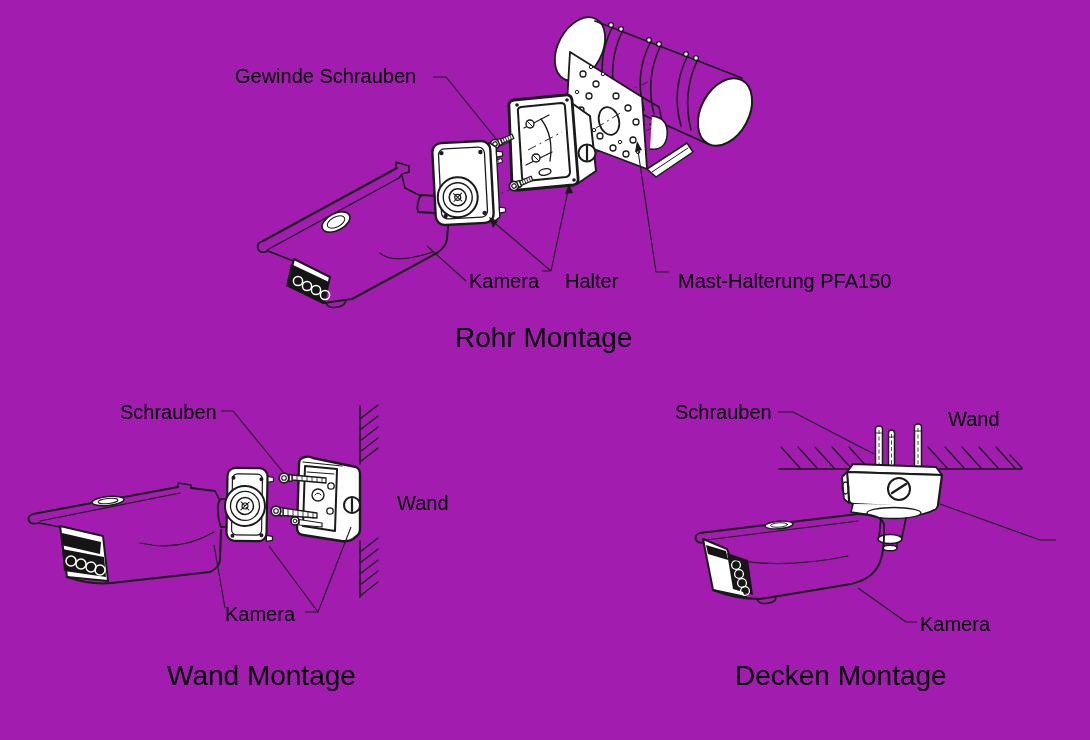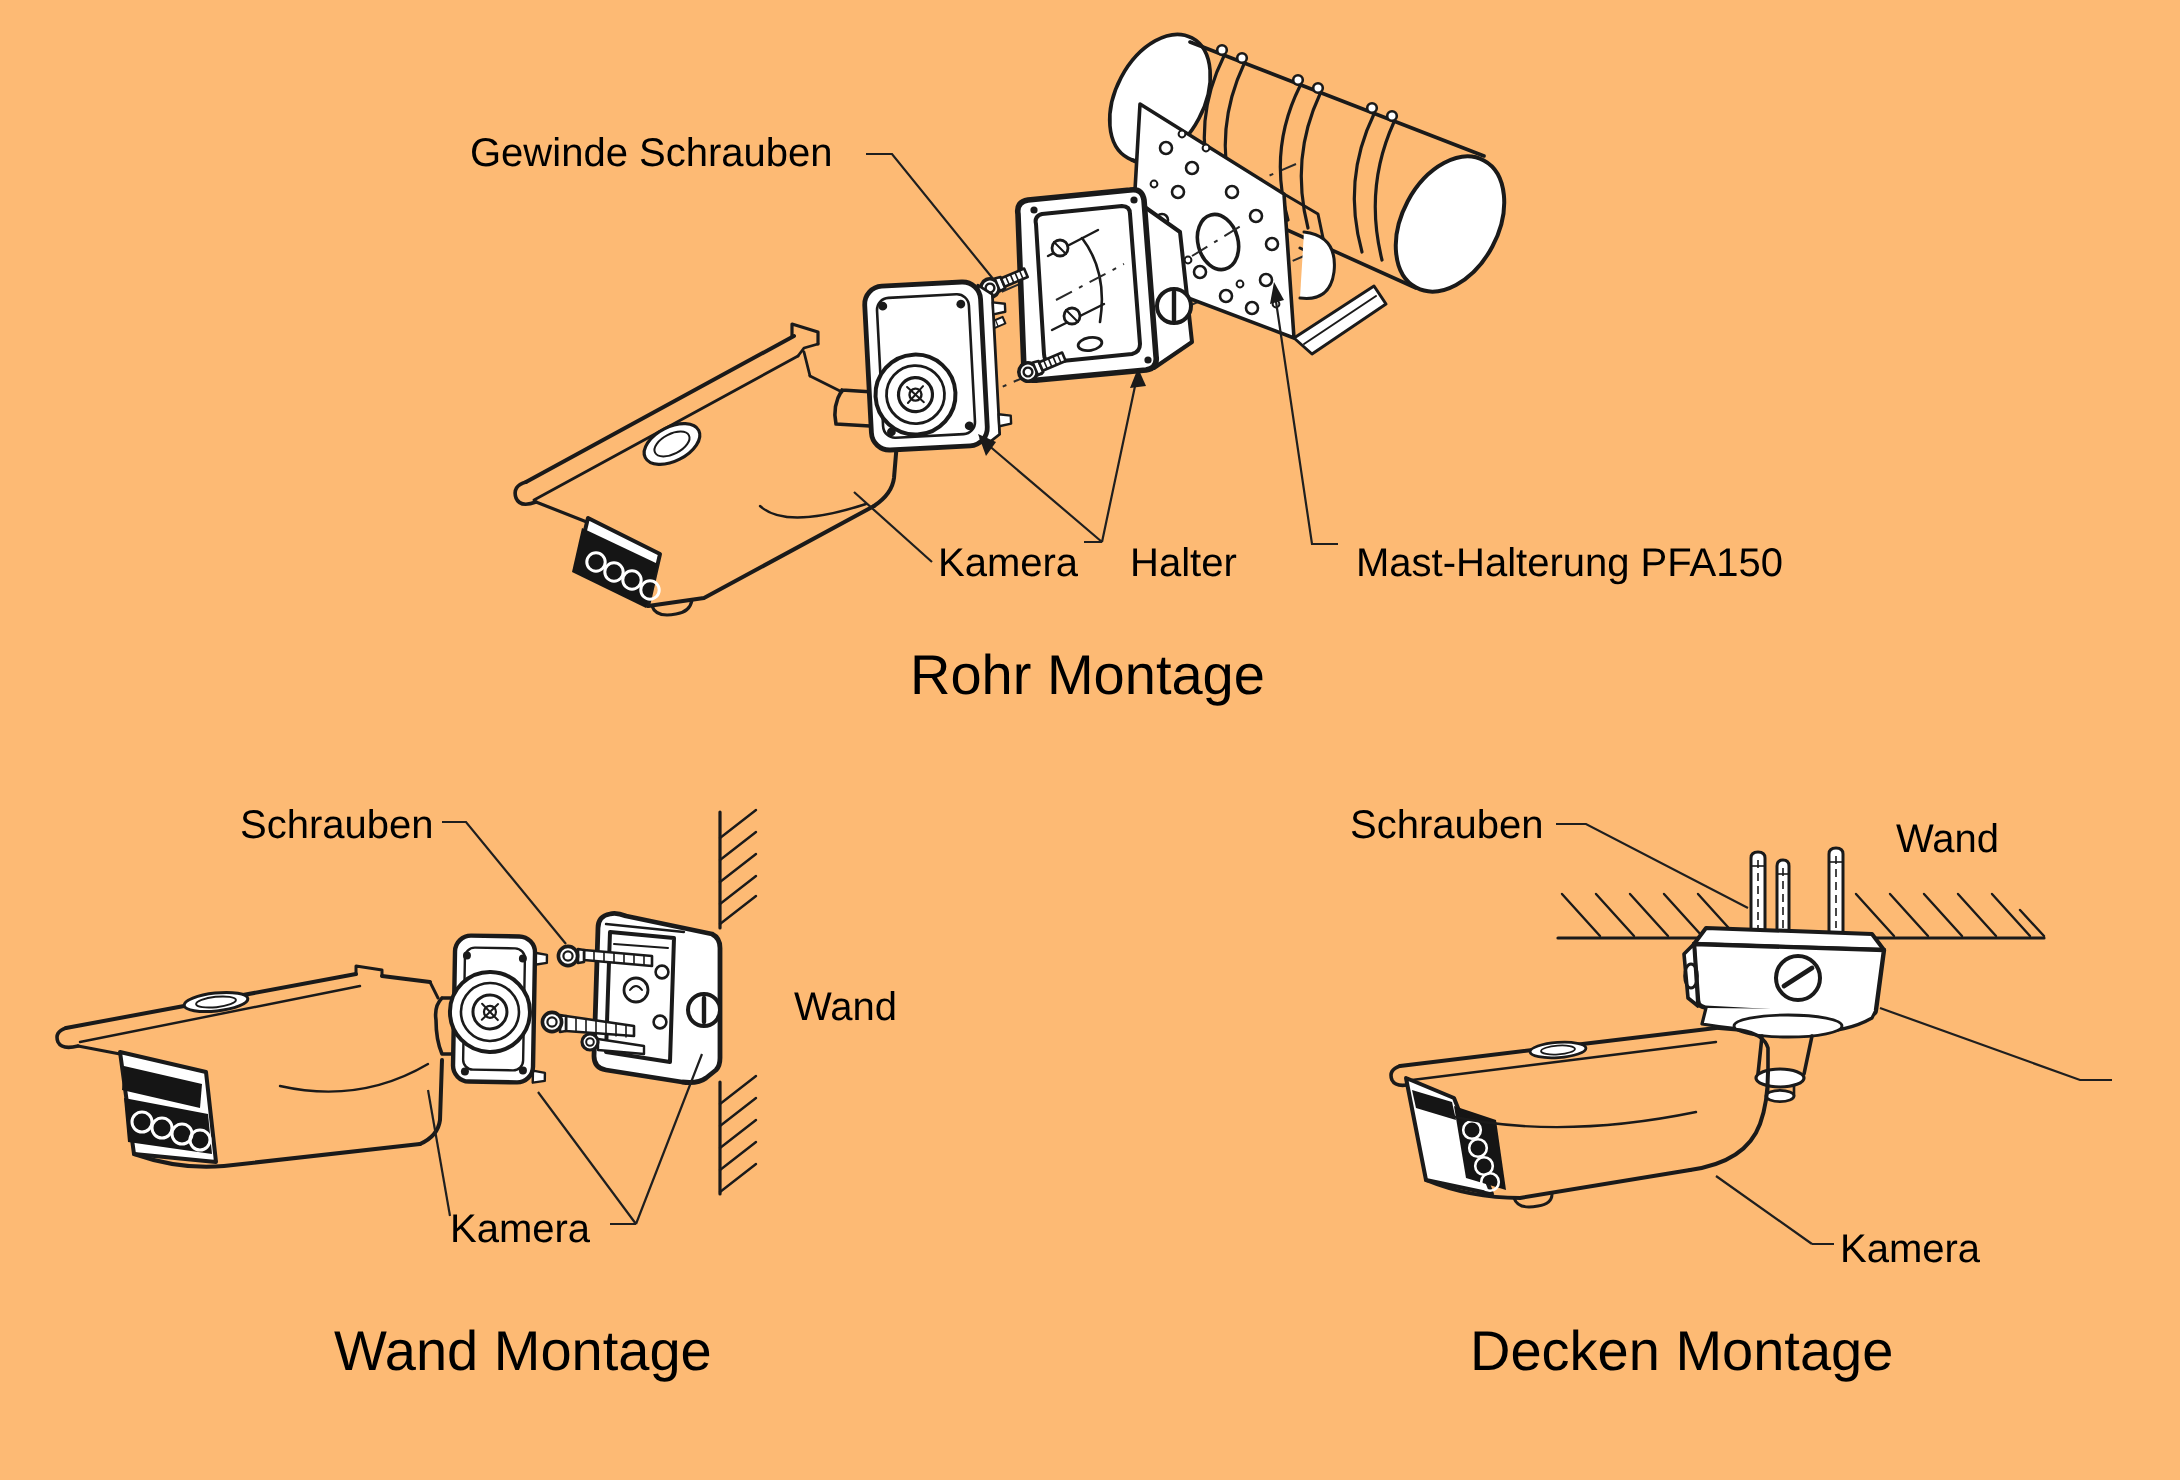--- a/index.html
+++ b/index.html
@@ -1,16 +1,16 @@
 <!DOCTYPE html>
 <html><head>
 <meta charset="utf-8">
 <style>
   html,body{margin:0;padding:0;background:#ffffff;}
-  .page{width:1090px;height:740px;position:relative;background:#fdba74;overflow:hidden;}
+  .page{width:1090px;height:740px;position:relative;background:#a21caf;overflow:hidden;}
   svg{display:block;}
   .s  {stroke:#1a1a1a;fill:none;stroke-linejoin:round;stroke-linecap:round;}
   .sf {stroke:#1a1a1a;fill:#ffffff;stroke-linejoin:round;stroke-linecap:round;}
   .dk {fill:#151515;stroke:none;}
   .dot{fill:#1a1a1a;stroke:none;}
   .ldr{stroke:#1f1f1f;fill:none;stroke-width:1.1;}
   .dd {stroke:#2a2a2a;fill:none;stroke-width:1;stroke-dasharray:9 4 2 4;}
   .th {stroke:#1a1a1a;stroke-width:0.8;fill:none;}
   .lbl{font-family:"Liberation Sans",sans-serif;font-size:20px;fill:#000;}
   .cap{font-family:"Liberation Sans",sans-serif;font-size:28px;fill:#000;}

